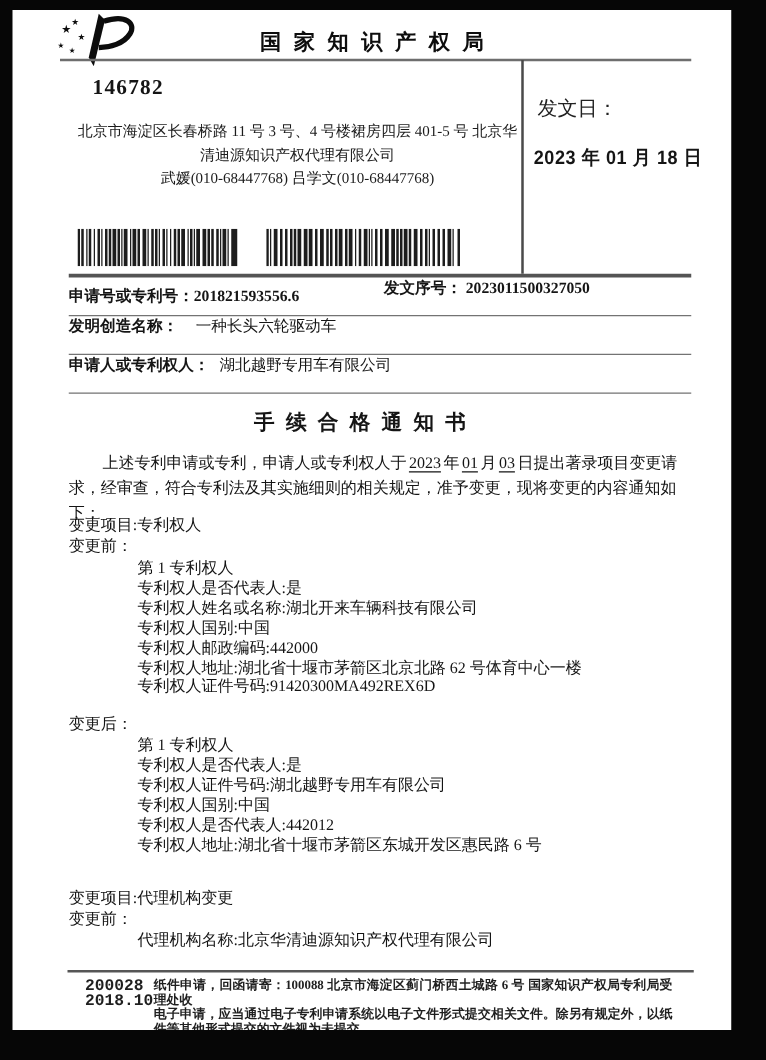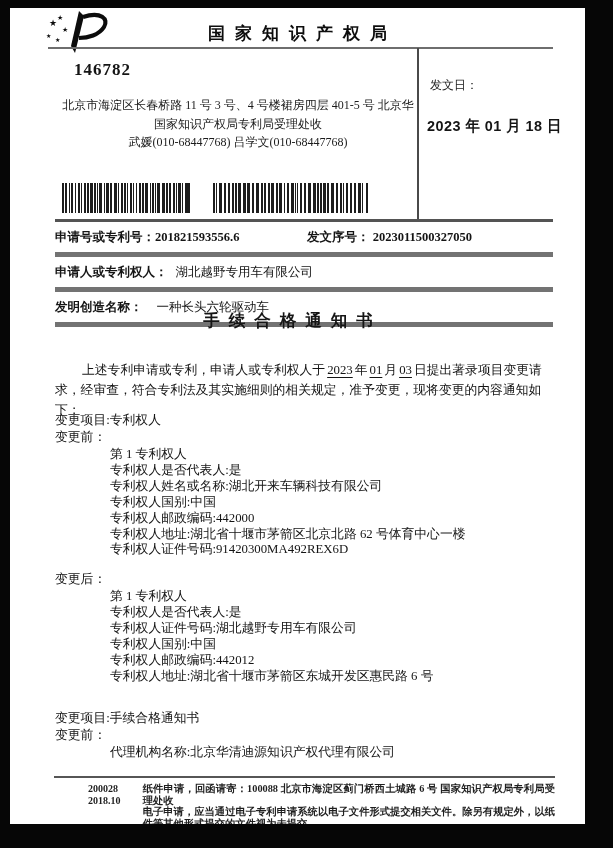--- a/index.html
+++ b/index.html
@@ -19,61 +19,61 @@
     position:absolute;left:20px;right:10px;top:14px;text-align:center;
     font-size:17px;font-weight:700;letter-spacing:10px;color:#0d0d0d;white-space:nowrap;
   }
   .rule-top{position:absolute;left:38px;top:39px;width:505px;height:2px;background:#6e6e6e;}
   .vline{position:absolute;left:407px;top:40px;width:2px;height:171px;background:#4a4a4a;}
   .postal{position:absolute;left:64px;top:52px;font-size:17px;font-weight:700;letter-spacing:1px;}
   .address{
     position:absolute;left:52px;top:88px;width:352px;text-align:center;
     font-size:12px;line-height:18.5px;color:#1b1b1b;
   }
-  .issue-label{position:absolute;left:420px;top:69px;font-size:12px;color:#222;}
+  .issue-label{position:absolute;left:420px;top:69px;font-size:16px;color:#222;}
   .issue-date{
     position:absolute;left:417px;top:108px;font-size:15.5px;font-weight:700;
     font-family:"Liberation Sans","DejaVu Sans",sans-serif;
     transform:scaleX(.93);transform-origin:left top;white-space:nowrap;letter-spacing:.5px;
   }
   .barcode{position:absolute;top:175px;height:30px;overflow:hidden;}
   .barcode i{position:absolute;top:0;bottom:0;background:#1d1d1d;}
   #bc1{left:52px;width:128px;}
   #bc2{left:203px;width:155px;}
   .rule-thick{position:absolute;left:45px;top:211px;width:498px;height:3px;background:#545454;}
   
   .case-table{position:absolute;left:45px;top:214px;width:498px;font-size:12.5px;}
-  .crow{display:flex;align-items:center;height:30px;border-bottom:5px solid #737373;}
+  .crow{display:flex;height:30px;border-bottom:1px solid #737373;}
   .crow .cell1{flex:0 0 252px;display:flex;align-items:center;}
   .lb{font-weight:700;white-space:nowrap;}
   .val{white-space:nowrap;}
   .val.bold{font-weight:700;}
   .gap8{margin-left:8px;} .gap14{margin-left:14px;}
   
   .notice-title{
-    position:absolute;left:10px;right:20px;top:302px;text-align:center;
+    position:absolute;left:10px;right:20px;top:319px;text-align:center;
     font-size:16.5px;font-weight:700;letter-spacing:9px;white-space:nowrap;font-family:Liberation Mono, monospace;
   }
   .paragraph{
     position:absolute;left:45px;top:352px;width:503px;
     font-size:12.8px;line-height:20px;text-indent:27px;color:#141414;
   }
   .paragraph .u{
     text-decoration:underline;text-underline-offset:3px;padding:0 2px;font-weight:400;
   }
   .chg-line{position:absolute;left:45px;font-size:12.8px;white-space:nowrap;color:#141414;}
   .details{position:absolute;left:100px;font-size:12.8px;line-height:15.9px;color:#141414;}
   .details div{white-space:nowrap;}
   
   .footer{
     position:absolute;left:44px;top:768px;width:501px;
     border-top:2px solid #565656;padding-top:5px;display:flex;
     font-size:10.3px;font-weight:600;color:#1f1f1f;
   }
-  .fcol1{margin-left:34px;width:55px;line-height:11.5px;font-size:10px;}
+  .fcol1{margin-left:14px;width:55px;line-height:11.5px;font-size:13px;font-family:Liberation Mono, monospace;}
   .fcol2{width:415px;line-height:11.5px;text-align:justify;}
 </style>
 </head>
 <body>
 
 <div class="page">
 
   <div class="logo">
     <svg viewBox="0 0 74 44" width="74" height="44">
       <polygon points="36,1 41,6 32,43 28,36" fill="#0c0c0c"></polygon>
@@ -85,21 +85,21 @@
       <text x="12" y="32" font-size="6" fill="#0c0c0c">★</text>
     </svg>
   </div>
   <div class="agency-title">国家知识产权局</div>
   <div class="rule-top"></div>
   <div class="vline"></div>
 
   <div class="postal">146782</div>
   <div class="address">
     <div>北京市海淀区长春桥路 11 号 3 号、4 号楼裙房四层 401-5 号 北京华</div>
-    <div>国家知识产权局专利局受理处收</div>
+    <div>清迪源知识产权代理有限公司</div>
     <div>武媛(010-68447768)  吕学文(010-68447768)</div>
   </div>
 
   <div class="issue-label">发文日：</div>
   <div class="issue-date">2023 年 01 月 18 日</div>
 
   <div class="barcode" id="bc1">
       <i style="left:0;width:2px"></i>
       <i style="left:3px;width:2px"></i>
       <i style="left:7px;width:1px"></i>
@@ -192,26 +192,26 @@
       <div class="cell1">
         <span class="lb">申请号或专利号：</span>
         <span class="val bold">201821593556.6</span>
       </div>
       <div class="cell2">
         <span class="lb">发文序号：</span>
         <span class="val bold">2023011500327050</span>
       </div>
     </div>
     <div class="crow">
+      <span class="lb">发明创造名称：</span>
+      <span class="val gap14">一种长头六轮驱动车</span>
+    </div>
+    <div class="crow">
       <span class="lb">申请人或专利权人：</span>
       <span class="val gap8">湖北越野专用车有限公司</span>
-    </div>
-    <div class="crow">
-      <span class="lb">发明创造名称：</span>
-      <span class="val gap14">一种长头六轮驱动车</span>
     </div>
   </div>
 
   <div class="notice-title">手续合格通知书</div>
   <div class="paragraph"><span>上述专利申请或专利，申请人或专利权人于</span><span class="u">2023</span><span>年</span><span class="u">01</span><span>月</span><span class="u">03</span><span>日提出著录项目变更请求，经审查，符合专利法及其实施细则的相关规定，准予变更，现将变更的内容通知如下：</span></div>
 
   <div class="chg-line" style="top:404px">变更项目:专利权人</div>
   <div class="chg-line" style="top:421px">变更前：</div>
   <div class="details" style="top:439px">
     <div>第 1 专利权人</div>
@@ -222,25 +222,25 @@
     <div>专利权人地址:湖北省十堰市茅箭区北京北路 62 号体育中心一楼</div>
     <div>专利权人证件号码:91420300MA492REX6D</div>
   </div>
 
   <div class="chg-line" style="top:563px">变更后：</div>
   <div class="details" style="top:581px">
     <div>第 1 专利权人</div>
     <div>专利权人是否代表人:是</div>
     <div>专利权人证件号码:湖北越野专用车有限公司</div>
     <div>专利权人国别:中国</div>
-    <div>专利权人邮政编码:442012</div>
+    <div>专利权人是否代表人:442012</div>
     <div>专利权人地址:湖北省十堰市茅箭区东城开发区惠民路 6 号</div>
   </div>
 
-  <div class="chg-line" style="top:702px">变更项目:手续合格通知书</div>
+  <div class="chg-line" style="top:702px">变更项目:代理机构变更</div>
   <div class="chg-line" style="top:719px">变更前：</div>
   <div class="details" style="top:737px">
     <div>代理机构名称:北京华清迪源知识产权代理有限公司</div>
   </div>
 
   <div class="footer">
     <div class="fcol1">
       <div>200028</div>
       <div>2018.10</div>
     </div>

